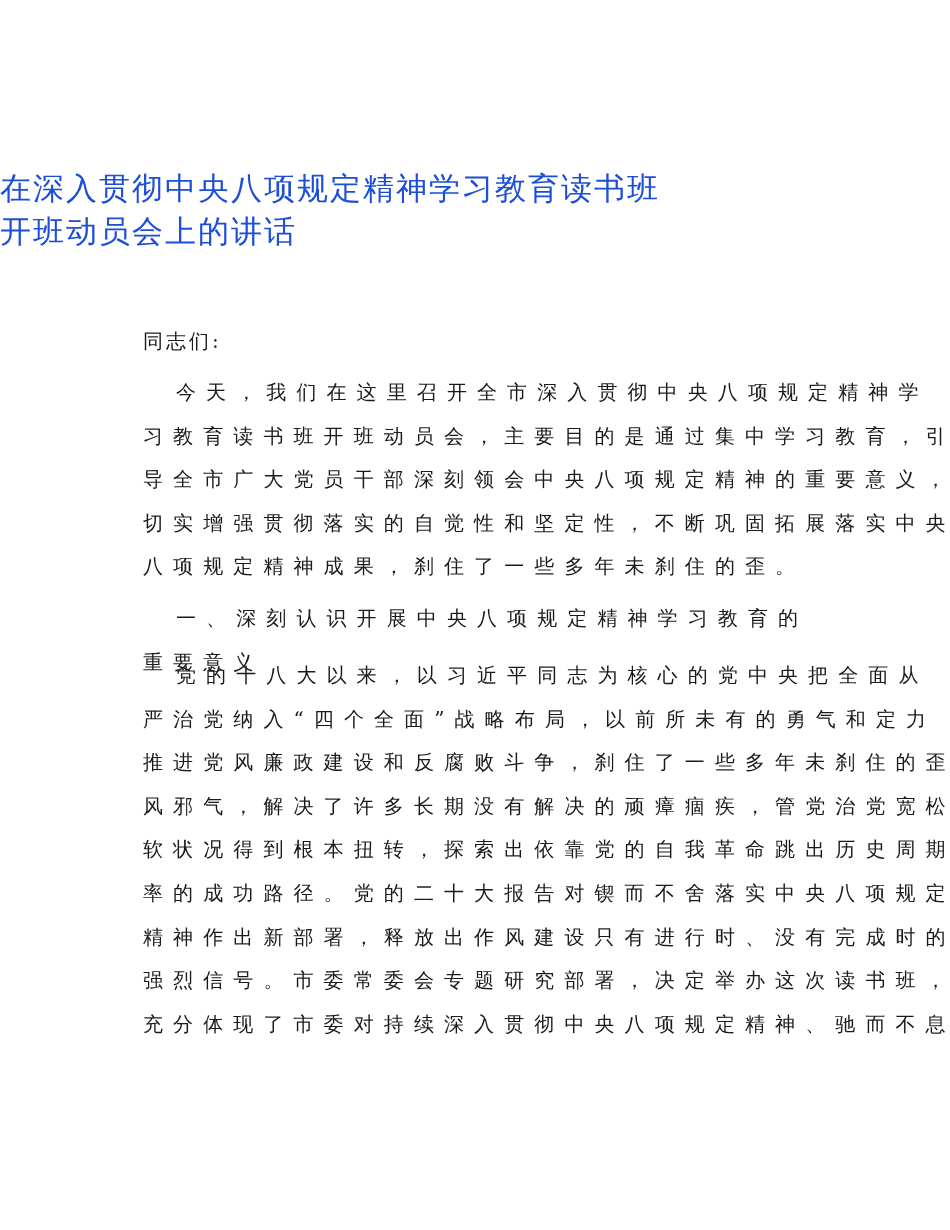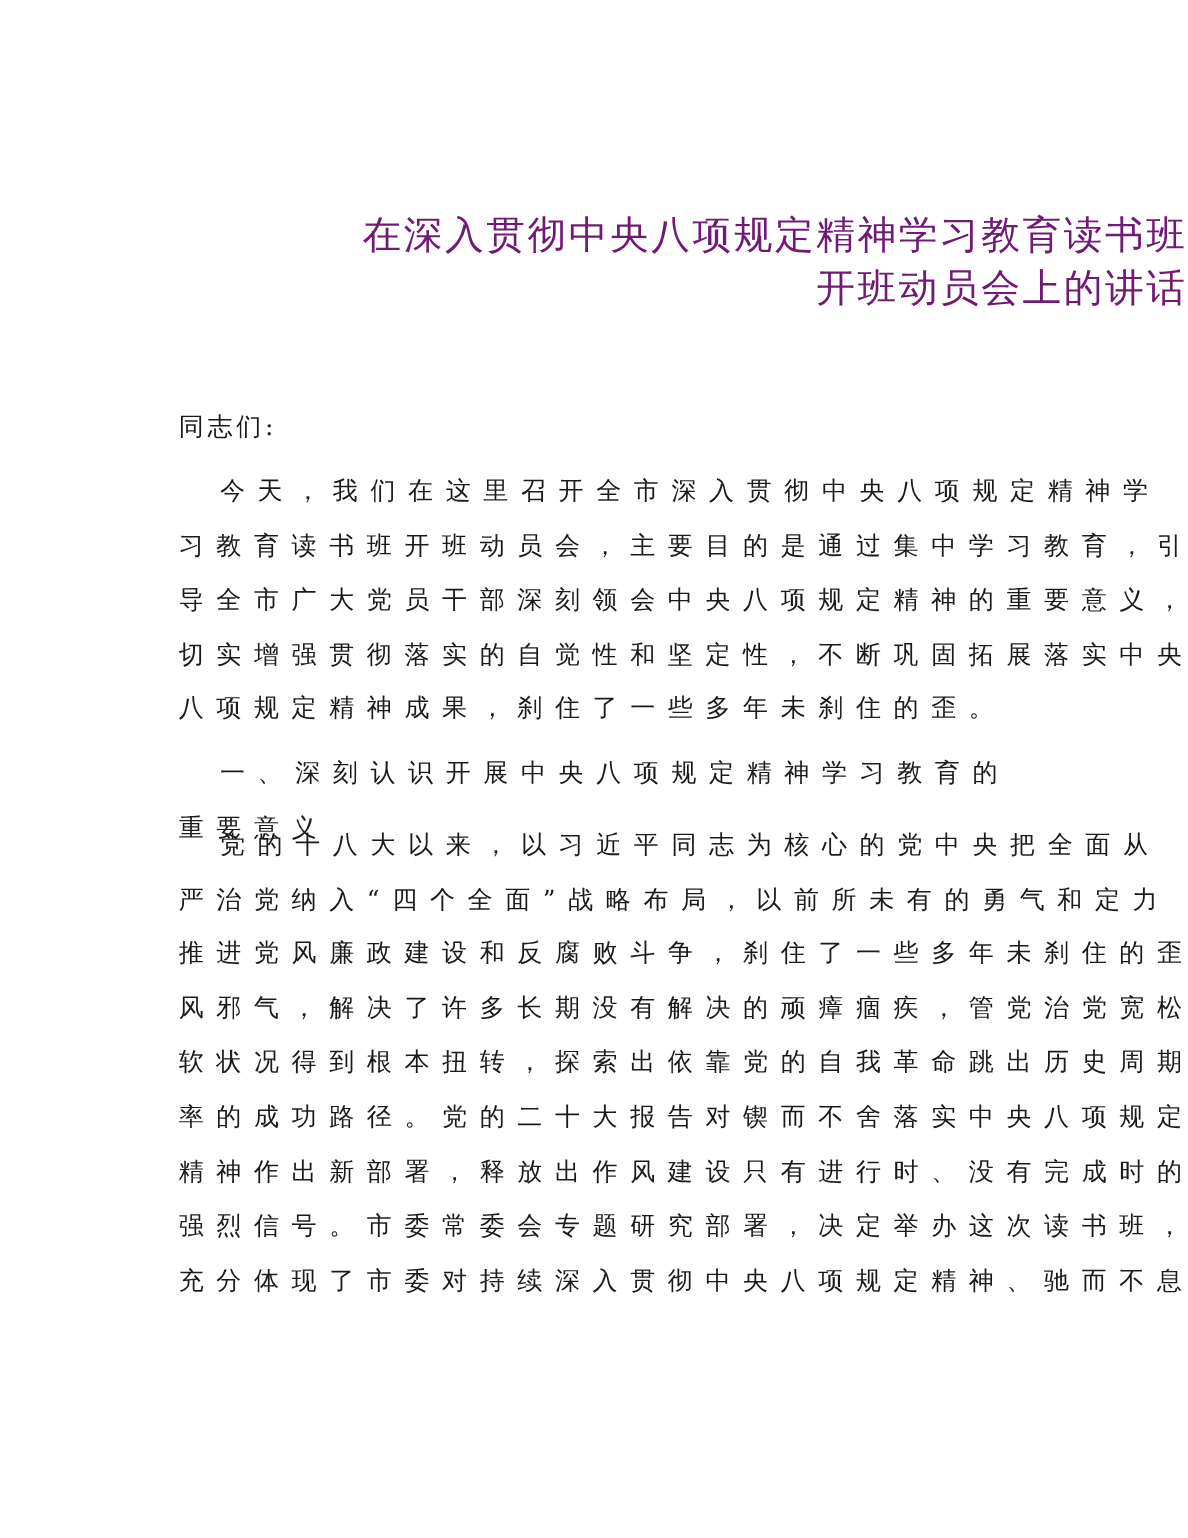--- a/index.html
+++ b/index.html
@@ -19,26 +19,26 @@
       left: 0;
       top: 0;
       width: 950px;
       height: 1230px;
       background: #ffffff;
     }
     .title {
       position: absolute;
       left: 0;
       width: 950px;
-      text-align: right;
+      text-align: left;
       font-family: "DejaVu Sans", "Liberation Sans", sans-serif;
       font-size: 31px;
       line-height: 44px;
       letter-spacing: 2px;
-      color: #701a75;
+      color: #1d4ed8;
       margin: 0;
       font-weight: normal;
     }
     .title-1 { top: 166px; }
     .title-2 { top: 209px; }
 
     .body-text {
       position: absolute;
       left: 143px;
       width: 680px;

